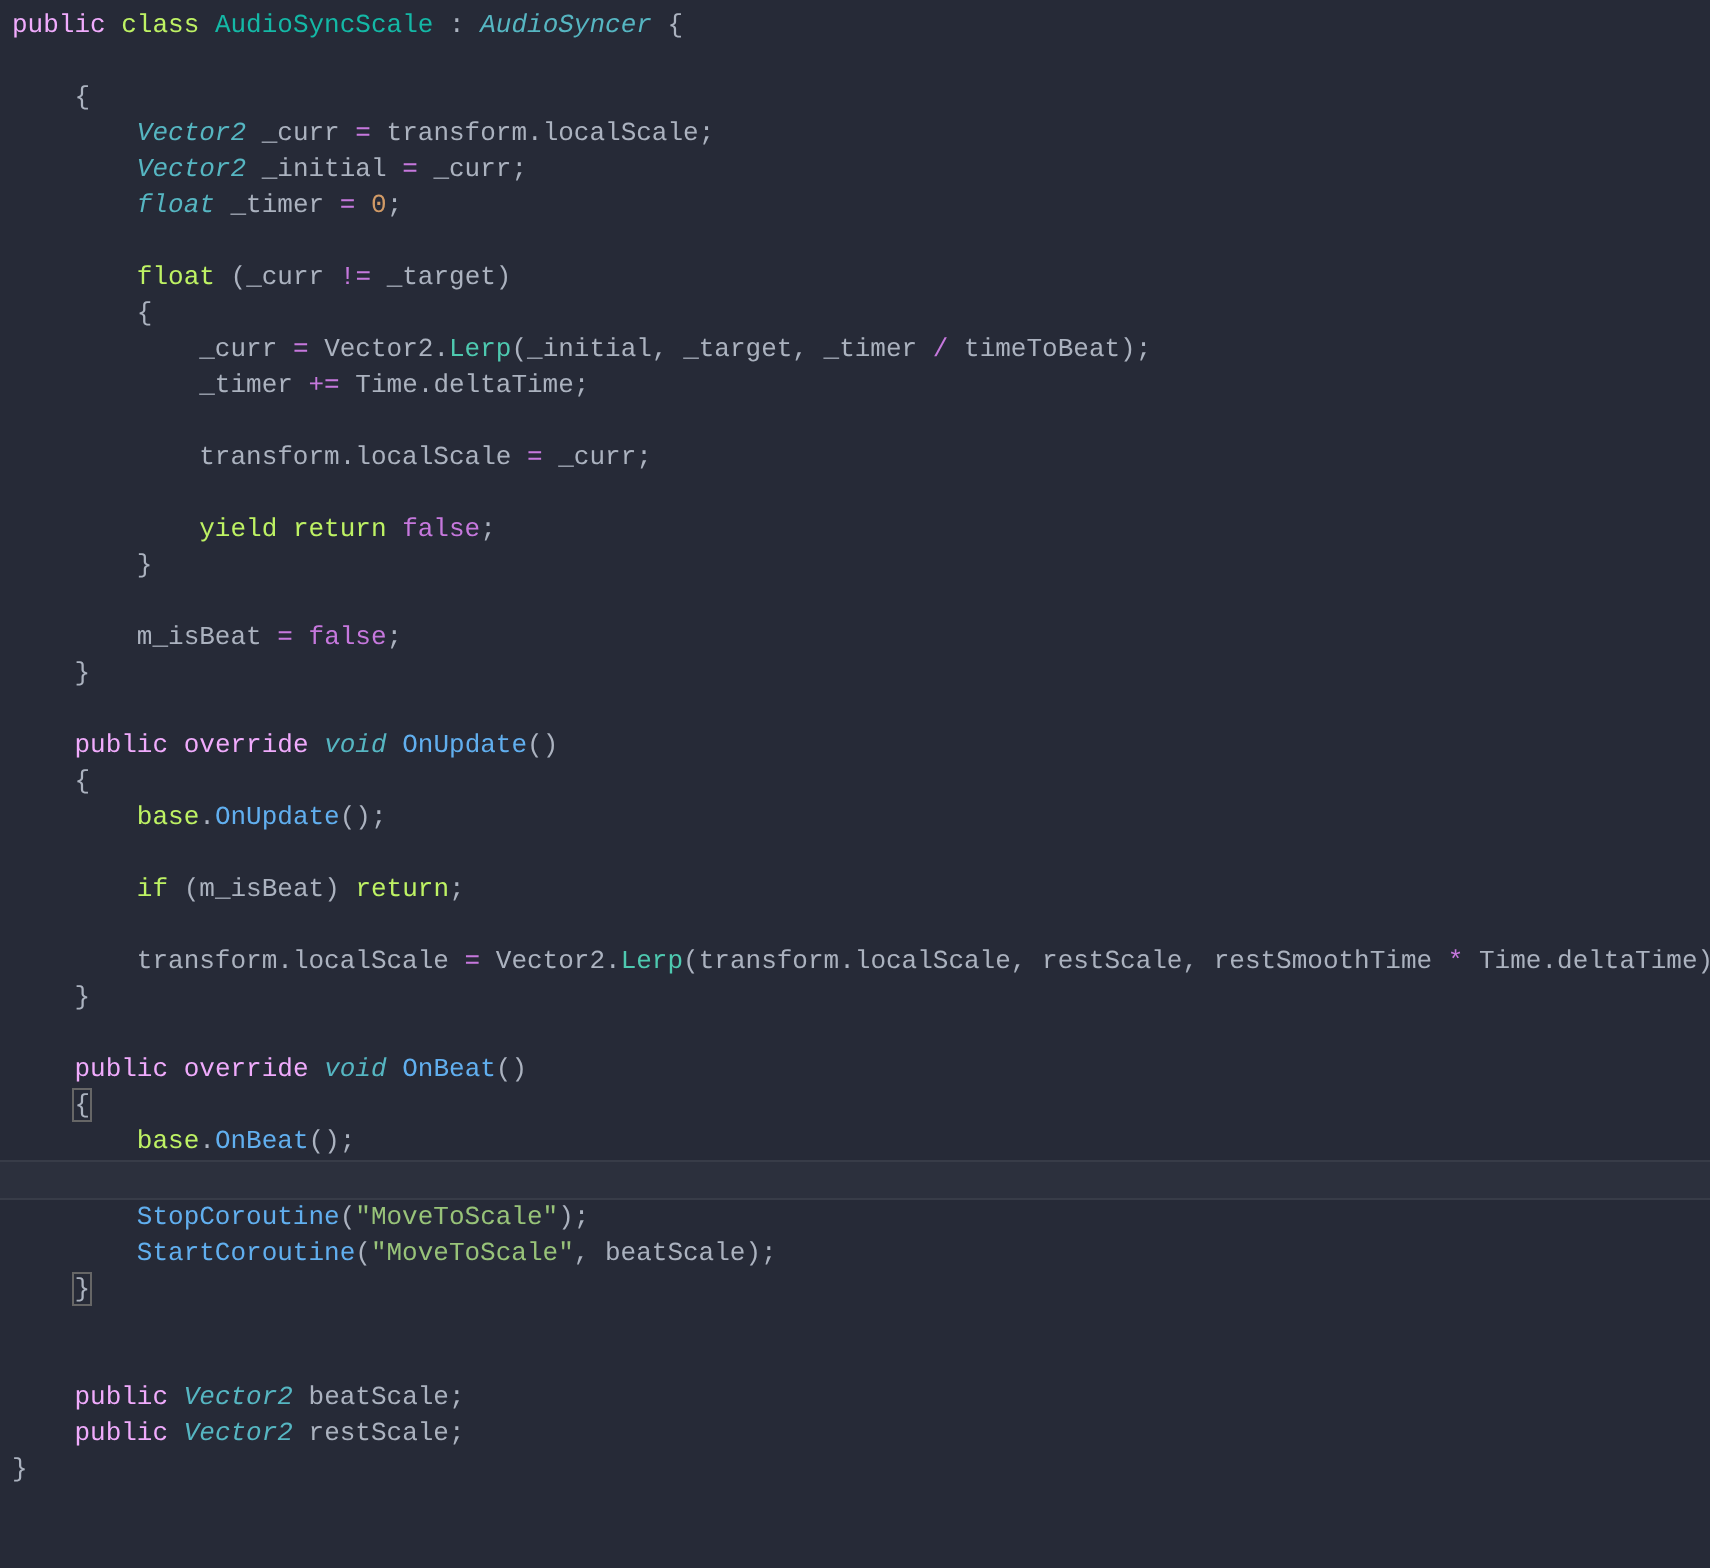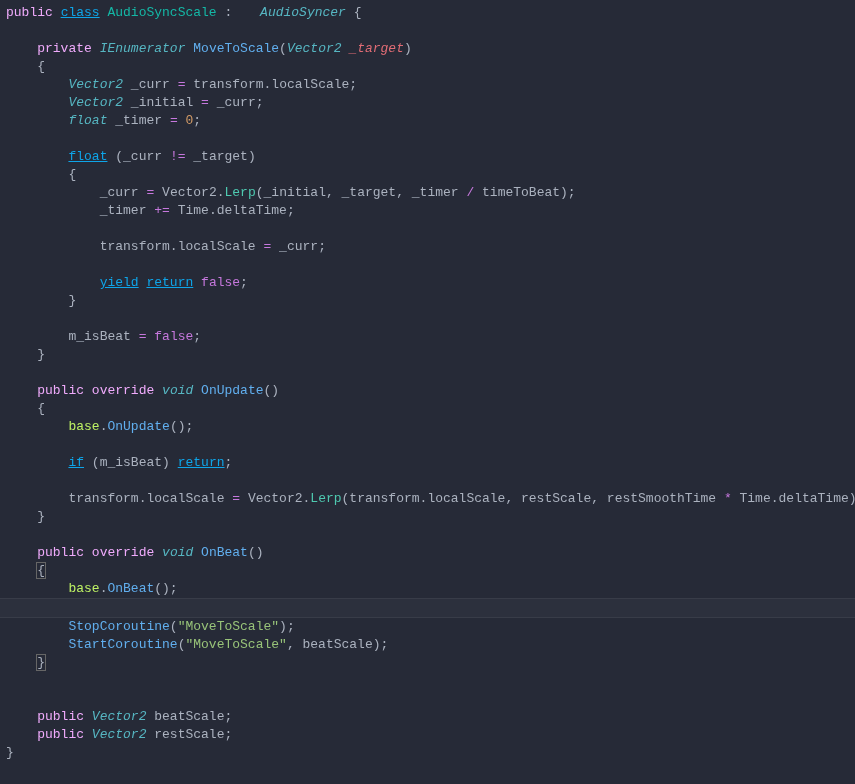--- a/index.html
+++ b/index.html
@@ -15,23 +15,23 @@
   }
   .editor {
     padding: 4px 6px;
     line-height: 18px;
   }
   .line {
     white-space: pre;
     height: 18px;
   }
   .k-access   { color: #f0abfc; } 
-  .k-keyword  { color: #0ea5e9; text-decoration: underline; } 
+  .k-keyword  { color: #bef264; } 
   .k-type     { color: #56b6c2; font-style: italic; } 
-  .k-basetype { color: #56b6c2; font-style: italic; margin-left: 20px; }
+  .k-basetype { color: #56b6c2; font-style: italic; }
   .k-class    { color: #14b8a6; } 
   .k-method   { color: #61afef; } 
   .k-param    { color: #e06c75; font-style: italic; } 
   .k-var      { color: #abb2bf; } 
   .k-punct    { color: #abb2bf; }
   .k-op       { color: #c678dd; }
   .k-num      { color: #d19a66; }
   .k-null     { color: #c678dd; }
   .k-string   { color: #98c379; }
   .k-call     { color: #4ec9b0; } 
@@ -50,21 +50,20 @@
     border: 1px solid #666;
     margin: -1px;
   }
 </style>
 </head>
 <body>
 
 <div class="editor">
 <div class="line"><span class="k-access">public</span><span class="k-punct"> </span><span class="k-keyword">class</span><span class="k-punct"> </span><span class="k-class">AudioSyncScale</span><span class="k-punct"> </span><span class="k-punct">:</span><span class="k-punct"> </span><span class="k-basetype">AudioSyncer</span><span class="k-punct"> {</span></div>
 <div class="line"></div>
-<div class="line">    <span class="k-access">private</span> <span class="k-type">IEnumerator</span> <span class="k-method">MoveToScale</span><span class="k-punct">(</span><span class="k-type">Vector2</span> <span class="k-param">_target</span><span class="k-punct">)</span></div>
 <div class="line">    <span class="k-punct">{</span></div>
 <div class="line">        <span class="k-type">Vector2</span> <span class="k-var">_curr</span> <span class="k-op">=</span> <span class="k-obj">transform</span><span class="k-punct">.</span><span class="k-var">localScale</span><span class="k-punct">;</span></div>
 <div class="line">        <span class="k-type">Vector2</span> <span class="k-var">_initial</span> <span class="k-op">=</span> <span class="k-var">_curr</span><span class="k-punct">;</span></div>
 <div class="line">        <span class="k-type">float</span> <span class="k-var">_timer</span> <span class="k-op">=</span> <span class="k-num">0</span><span class="k-punct">;</span></div>
 <div class="line"></div>
 <div class="line">        <span class="k-keyword">float</span> <span class="k-punct">(</span><span class="k-var">_curr</span> <span class="k-op">!=</span> <span class="k-var">_target</span><span class="k-punct">)</span></div>
 <div class="line">        <span class="k-punct">{</span></div>
 <div class="line">            <span class="k-var">_curr</span> <span class="k-op">=</span> <span class="k-obj">Vector2</span><span class="k-punct">.</span><span class="k-call">Lerp</span><span class="k-punct">(</span><span class="k-var">_initial</span><span class="k-punct">, </span><span class="k-var">_target</span><span class="k-punct">, </span><span class="k-var">_timer</span> <span class="k-op">/</span> <span class="k-var">timeToBeat</span><span class="k-punct">);</span></div>
 <div class="line">            <span class="k-var">_timer</span> <span class="k-op">+=</span> <span class="k-obj">Time</span><span class="k-punct">.</span><span class="k-var">deltaTime</span><span class="k-punct">;</span></div>
 <div class="line"></div>

